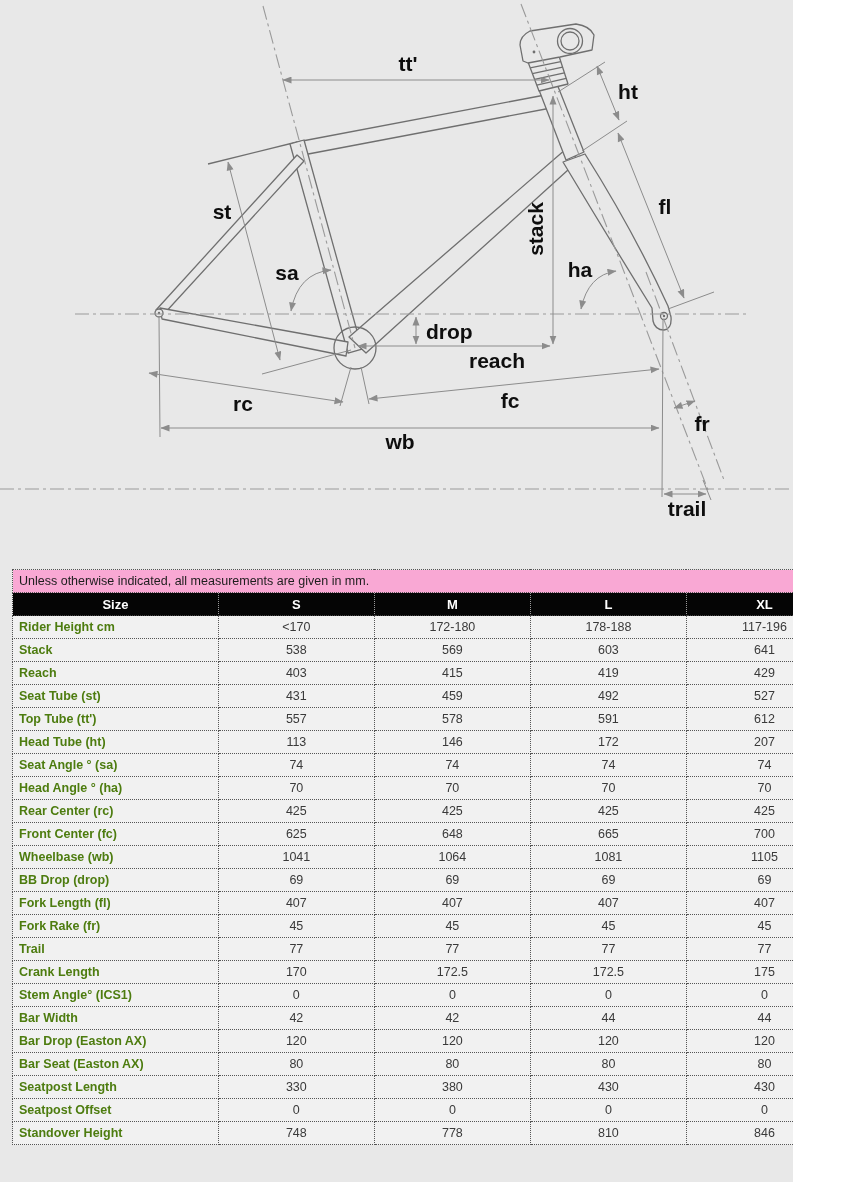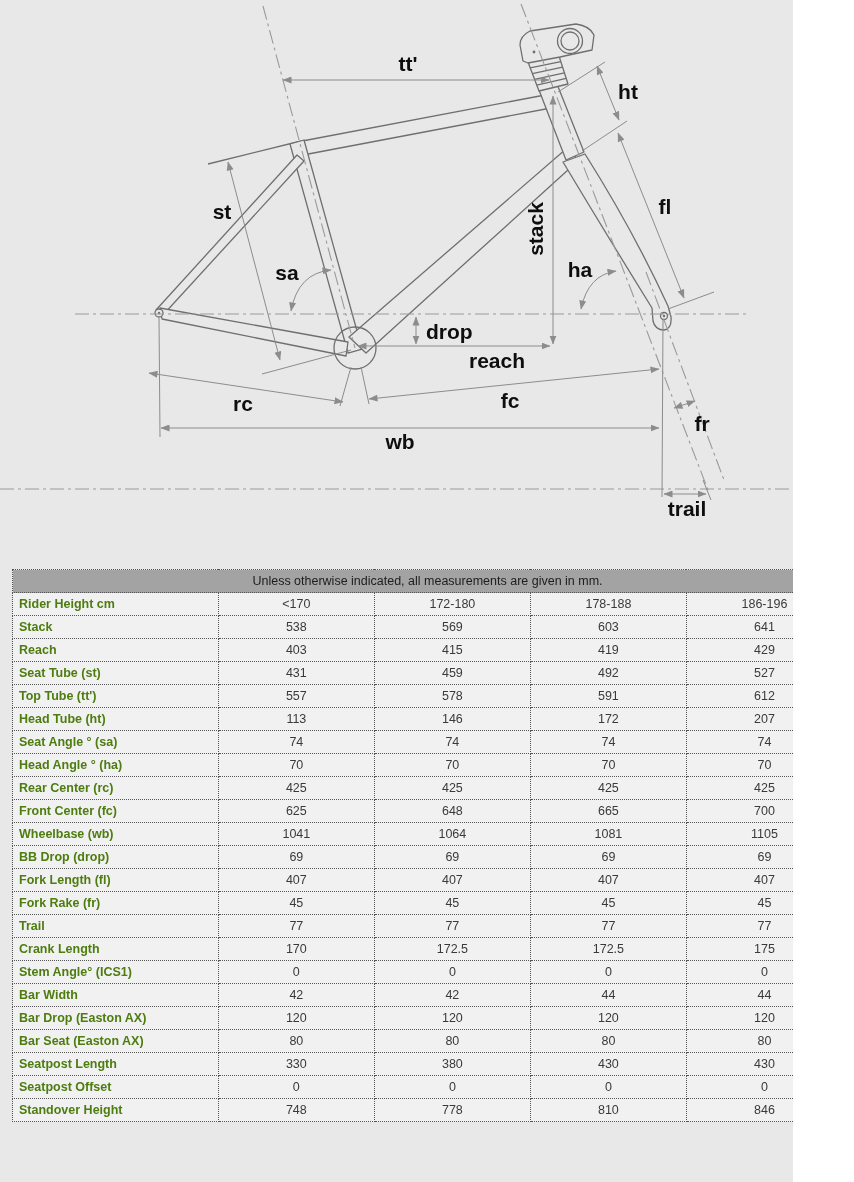--- a/index.html
+++ b/index.html
@@ -25,21 +25,21 @@
     font-size:12.5px;
   }
   .geo-table td,.geo-table th{
     border:1px dotted #555;
     padding:3px 6px;
     height:16px;
     background:#f1f1f1;
     vertical-align:middle;
   }
   .note-row td{
-    text-align:center;color:#1d1d1d;background:#a3a3a3;font-weight:normal;
+    text-align:left;color:#1d1d1d;background:#f9a8d4;font-weight:normal;
   }
   .head-row th{
     background:#050505;color:#ffffff;text-align:center;
     font-weight:bold;font-size:13px;
     border:1px dotted #444;border-left:1px dotted #999;border-right:1px dotted #999;
   }
   .head-row th:first-child{border-left:1px dotted #444;}
   .head-row th:last-child{border-right:1px dotted #444;}
   .row-label{
     text-align:left;color:#4d7c0f;font-weight:bold;padding-left:15px;
@@ -155,28 +155,35 @@
         <col class="c-label">
           <col class="c-size">
           <col class="c-size">
           <col class="c-size">
           <col class="c-size">
       </colgroup>
       <thead>
         <tr class="note-row">
           <td colspan="5">Unless otherwise indicated, all measurements are given in mm.</td>
         </tr>
+        <tr class="head-row">
+          <th>Size</th>
+          <th>S</th>
+          <th>M</th>
+          <th>L</th>
+          <th>XL</th>
+        </tr>
       </thead>
       <tbody id="geo-rows">
           <tr>
             <td class="row-label">Rider Height cm</td>
             <td class="cell-val">&lt;170</td>
             <td class="cell-val">172-180</td>
             <td class="cell-val">178-188</td>
-            <td class="cell-val">186-196</td>
+            <td class="cell-val">117-196</td>
           </tr>
           <tr>
             <td class="row-label">Stack</td>
             <td class="cell-val">538</td>
             <td class="cell-val">569</td>
             <td class="cell-val">603</td>
             <td class="cell-val">641</td>
           </tr>
           <tr>
             <td class="row-label">Reach</td>

